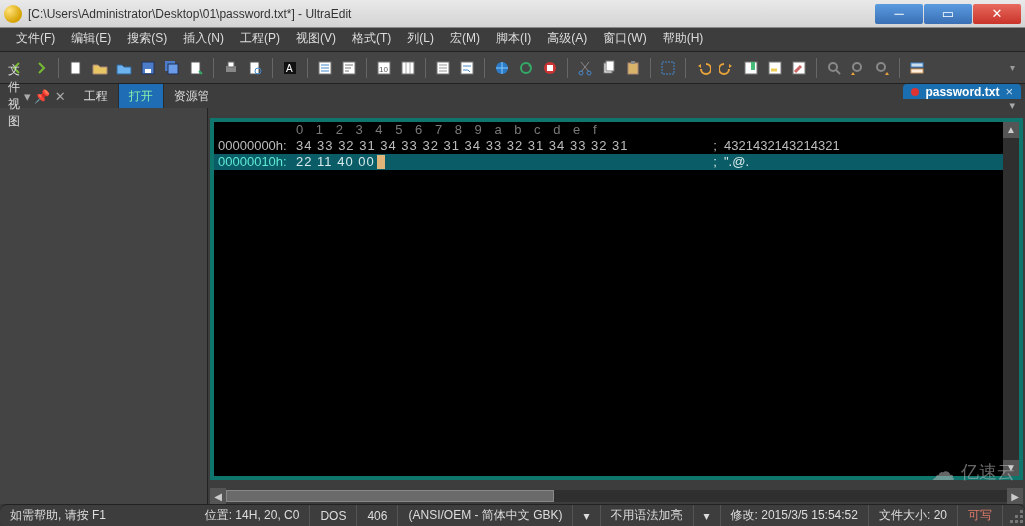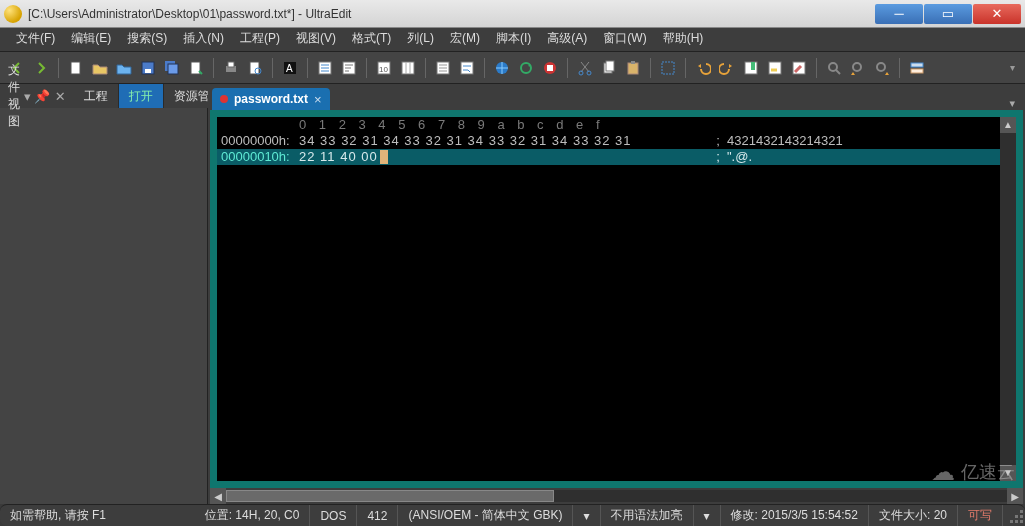--- a/index.html
+++ b/index.html
@@ -40,27 +40,27 @@
   .sb-tab.nav { width:20px; justify-content:center; color:#aaa;}
   .sb-dropdown { margin:4px 6px; height:20px; background:#222; border:1px solid #555; display:flex; align-items:center; justify-content:flex-end; color:#ccc; padding:0 4px;}
   .sb-dropdown .arrow{font-size:10px;}
   .sb-list { flex:1; background:#4a4a4a;}
   .sb-item { display:flex; align-items:center; height:22px; background:#d8d8d8; color:#222; font-size:12px; padding:0 6px; gap:6px; border:1px solid #a6c8e6;}
   .sb-item .file-ico { width:14px; height:16px; background:#fff; border:1px solid #999; position:relative;}
   .sb-item .file-ico:after{content:""; position:absolute; top:-1px; right:-1px; border:3px solid transparent; border-bottom-color:#ccc; border-left-color:#ccc;}
 
   
   .editor-pane { flex:1; display:flex; flex-direction:column; background:#3d3d3d;}
-  .tabstrip { height:26px; display:flex; align-items:flex-end; padding:0 4px; background:#3d3d3d;}
+  .tabstrip { height:26px; display:flex; align-items:flex-end; padding:0 4px; background:#3d3d3d;flex-direction:column;}
   .etab { display:flex; align-items:center; height:22px; background:#1a6fb0; color:#fff; font-size:12px; font-weight:bold; padding:0 8px; border-radius:4px 4px 0 0; gap:6px;}
   .etab .dot{width:8px;height:8px;border-radius:50%;background:#d33;}
   .etab .x{font-size:13px; color:#cde; font-weight:normal;}
   .tabstrip .drop{margin-left:auto; color:#aaa; font-size:11px; padding:0 6px;}
 
-  .hex-area { flex:1; background:#000; color:#bdbdbd; font-family:"Courier New",monospace; font-size:13px; line-height:16px; position:relative; border:7px solid #0f766e; margin:0 2px;}
+  .hex-area { flex:1; background:#000; color:#bdbdbd; font-family:"Courier New",monospace; font-size:13px; line-height:16px; position:relative; border:4px solid #0f766e; margin:8px 2px;}
   .ruler { color:#7a7a7a; white-space:pre; padding-left:82px; letter-spacing:4.5px;}
   .hexline { white-space:pre; display:flex;}
   .addr{ width:82px; color:#bdbdbd; padding-left:4px;}
   .bytes{ letter-spacing:1px; width:410px;}
   .sep{ width:18px; text-align:center;}
   .ascii{ }
   .hexline.sel { background:#0a5c66; color:#d7e9eb;}
   .hexline.sel .addr{ color:#5eead4;}
   .cursor { display:inline-block; width:8px; height:14px; background:#e1b47a; vertical-align:text-bottom; margin-left:2px;}
 
@@ -381,21 +381,21 @@
       <div class="arrow">▶</div>
     </div>
   </div>
 </div>
 
 <div class="statusbar">
   <div class="sbcell" style="border-right:none; min-width:150px;">如需帮助, 请按 F1</div>
   <div class="sbspacer"></div>
   <div class="sbcell">位置: 14H, 20, C0</div>
   <div class="sbcell">DOS</div>
-  <div class="sbcell">412</div>
+  <div class="sbcell">406</div>
   <div class="sbcell">(ANSI/OEM - 简体中文 GBK)</div>
   <div class="sbcell">▾</div>
   <div class="sbcell">不用语法加亮</div>
   <div class="sbcell">▾</div>
   <div class="sbcell">修改: 2015/3/5 15:54:52</div>
   <div class="sbcell">文件大小: 20</div>
   <div class="sbcell" style="color:#e07a6a;">可写</div>
   <div class="resize-grip">
     <span style="right:2px;bottom:2px;"></span>
       <span style="right:7px;bottom:2px;"></span>

